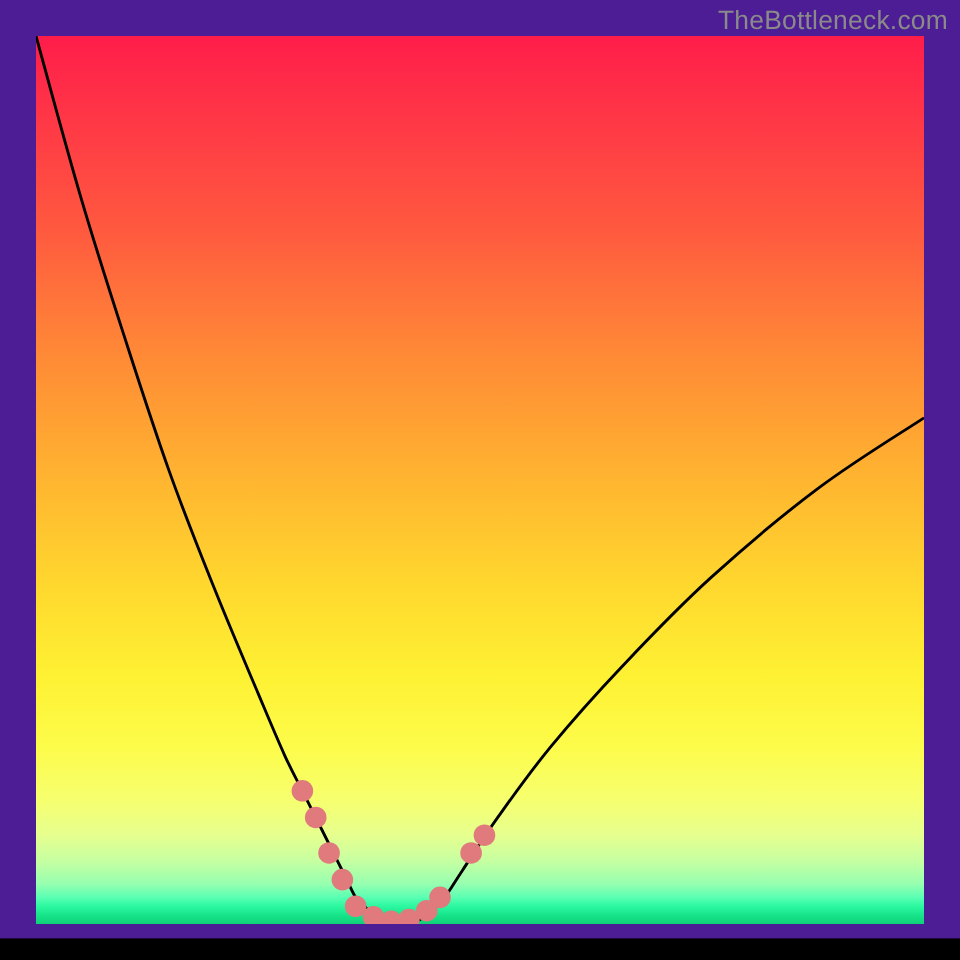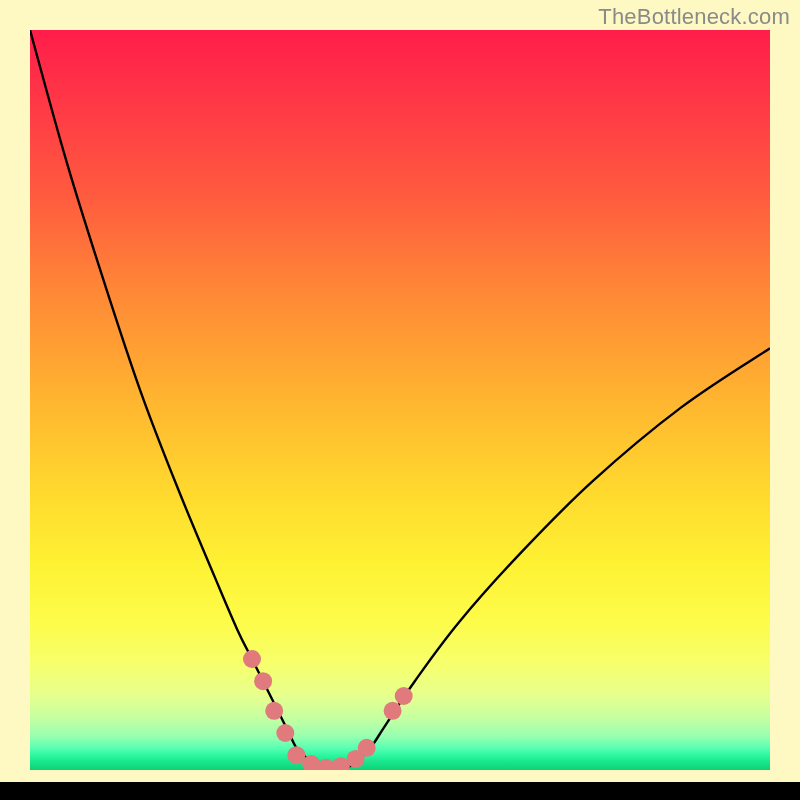--- a/index.html
+++ b/index.html
@@ -9,21 +9,21 @@
     height: 800px;
     background: #000;
     overflow: hidden;
   }
   .frame {
     position: absolute;
     left: 0;
     top: 0;
     width: 800px;
     height: 782px;
-    background: #fef9c3;
+    background: #4c1d95;
   }
   .plot {
     position: absolute;
     left: 30px;
     top: 30px;
     width: 740px;
     height: 740px;
     background: linear-gradient(to bottom,
       #ff1d4a 0%,
       #ff3347 8%,

